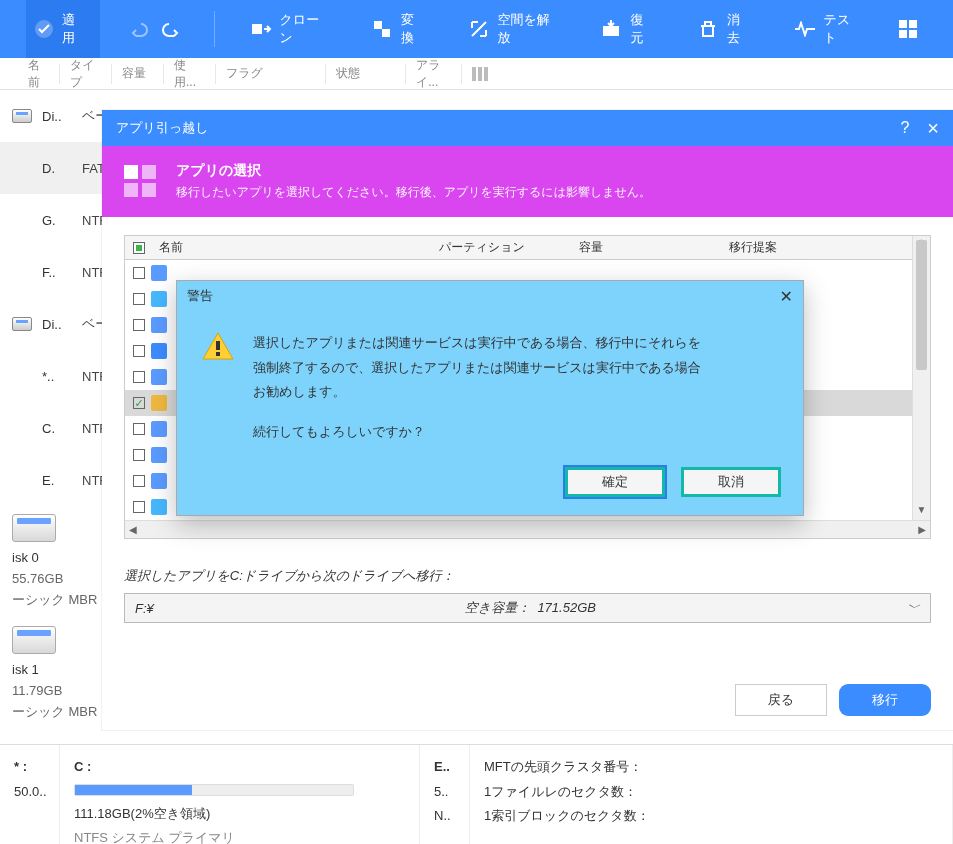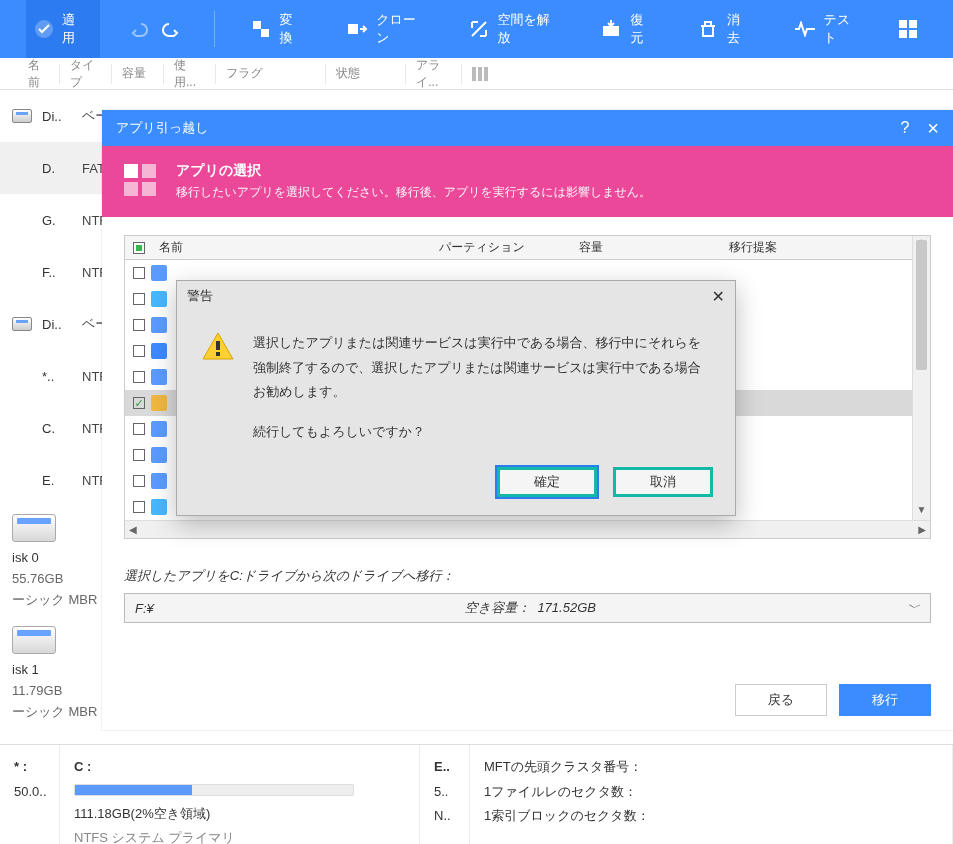--- a/index.html
+++ b/index.html
@@ -34,21 +34,21 @@
 
 .bottom-strip { position: absolute; left: 0; right: 0; bottom: 0; height: 100px; border-top: 1px solid #ddd; display: flex; font-size: 13px; }
 .bottom-col { padding: 10px 14px 10px 14px; border-right: 1px solid #eee; line-height: 1.9; position: relative; }
 .bottom-bar { width: 280px; height: 12px; background: #eee; border: 1px solid #ddd; border-radius: 2px; position: relative; margin-bottom: 6px; }
 .bottom-bar .fill { position: absolute; left: 0; top: 0; bottom: 0; width: 42%; background: #5b9bff; }
 
 
 .modal-mig { position: absolute; left: 102px; top: 110px; right: 0; height: 620px; background: #fff; box-shadow: 0 0 0 1px rgba(0,0,0,0.05); z-index: 20; display: flex; flex-direction: column; }
 .mig-title { background: #3b8cff; color: #fff; height: 36px; display: flex; align-items: center; padding: 0 14px; font-size: 13px; justify-content: space-between; }
 .mig-title .right { display: flex; gap: 18px; align-items: center; }
-.mig-banner { background: #ec4899; color: #fff; padding: 16px 20px; display: flex; gap: 16px; align-items: flex-start; }
+.mig-banner { background: #d946ef; color: #fff; padding: 16px 20px; display: flex; gap: 16px; align-items: flex-end; }
 .mig-banner .bigico { width: 38px; height: 38px; }
 .mig-banner .txt .h { font-size: 14px; font-weight: bold; margin-bottom: 4px; }
 .mig-banner .txt .s { font-size: 12px; opacity: .95; }
 
 .mig-body { padding: 18px 22px 0 22px; flex: 1; position: relative; }
 .mig-table { border: 1px solid #ccc; position: relative; }
 .mig-thead { display: flex; background: #f5f5f5; border-bottom: 1px solid #ccc; font-size: 12px; height: 24px; align-items: center; }
 .mig-thead .th { padding: 0 8px; }
 .mig-thead .cb { margin: 0 6px 0 8px; width: 12px; height: 12px; border: 1px solid #666; background: #fff; display: inline-flex; align-items: center; justify-content: center; }
 .mig-thead .cb .sq { width: 6px; height: 6px; background: #39b54a; }
@@ -67,24 +67,24 @@
 
 .mig-dest { margin-top: 28px; font-style: italic; }
 .mig-dest .lbl { font-size: 13px; margin-bottom: 8px; }
 .mig-dest .sel { border: 1px solid #bbb; background: #f4f4f4; height: 30px; display: flex; align-items: center; justify-content: space-between; padding: 0 10px; font-size: 13px; }
 .mig-dest .sel .free { color: #333; }
 .mig-dest .sel .chev { color: #666; }
 
 .mig-footer { padding: 14px 22px; display: flex; justify-content: flex-end; gap: 12px; }
 .mig-footer .btn { min-width: 92px; height: 32px; display: flex; align-items: center; justify-content: center; font-size: 13px; cursor: pointer; }
 .mig-footer .btn.back { background: #fff; border: 1px solid #ccc; }
-.mig-footer .btn.go { background: #3b8cff; color: #fff; }
-
-
-.dlg-warn { position: absolute; left: 176px; top: 280px; width: 560px; background: #e5e5e5; border: 1px solid #aaa; box-shadow: 0 8px 24px rgba(0,0,0,0.25); z-index: 40; }
+.mig-footer .btn.go { background: #3b8cff; color: #fff; border-radius: 9px; }
+
+
+.dlg-warn { position: absolute; left: 176px; top: 280px; width: 628px; background: #7dd3fc; border: 1px solid #aaa; box-shadow: 0 8px 24px rgba(0,0,0,0.25); z-index: 40; }
 .dlg-warn .hd { height: 30px; display: flex; align-items: center; justify-content: space-between; padding: 0 10px; font-size: 13px; }
 .dlg-warn .hd .x { font-size: 16px; cursor: pointer; }
 .dlg-warn .bd { display: flex; padding: 20px 24px 10px 24px; gap: 18px; font-size: 13px; line-height: 1.9; }
 .dlg-warn .bd .tri { width: 34px; height: 30px; }
 .dlg-warn .ft { display: flex; justify-content: flex-end; gap: 16px; padding: 12px 22px 18px; }
 .dlg-warn .ft .b { min-width: 100px; height: 30px; border: 3px solid #14b8a6; background: #f5f5f5; display: flex; align-items: center; justify-content: center; font-size: 13px; cursor: pointer; }
 .dlg-warn .ft .b.primary { outline: 2px solid #2d7bf0; outline-offset: 0; }
 
 svg { display: block; }
 </style>
@@ -110,34 +110,34 @@
     <span class="ur">
         <svg width="18" height="18">
           <path d="M7 4a6 6 0 0 0 0 12h5M12 16l3-3-3-3" stroke="#fff" stroke-width="2" fill="none"></path>
         </svg>
       </span>
   </div>
   <div class="tb-sep"></div>
   <div class="tb-btn">
       <span class="ico">
         <svg width="22" height="22">
+          <rect x="2" y="6" width="10" height="10" fill="#fff"></rect>
+          <path d="M14 11h6m-3-3l3 3-3 3" stroke="#fff" stroke-width="2" fill="none"></path>
+        </svg>
+      </span>
+      <span>クローン</span>
+    </div>
+  <div class="tb-btn">
+      <span class="ico">
+        <svg width="22" height="22">
           <rect x="3" y="3" width="8" height="8" fill="#fff"></rect>
           <rect x="11" y="11" width="8" height="8" fill="#fff"></rect>
         </svg>
       </span>
       <span>変換</span>
-    </div>
-  <div class="tb-btn">
-      <span class="ico">
-        <svg width="22" height="22">
-          <rect x="2" y="6" width="10" height="10" fill="#fff"></rect>
-          <path d="M14 11h6m-3-3l3 3-3 3" stroke="#fff" stroke-width="2" fill="none"></path>
-        </svg>
-      </span>
-      <span>クローン</span>
     </div>
   <div class="tb-btn">
       <span class="ico">
         <svg width="22" height="22">
           <path d="M4 18L18 4M4 4h6M4 4v6M18 18h-6M18 18v-6" stroke="#fff" stroke-width="2" fill="none"></path>
         </svg>
       </span>
       <span>空間を解放</span>
     </div>
   <div class="tb-btn">

